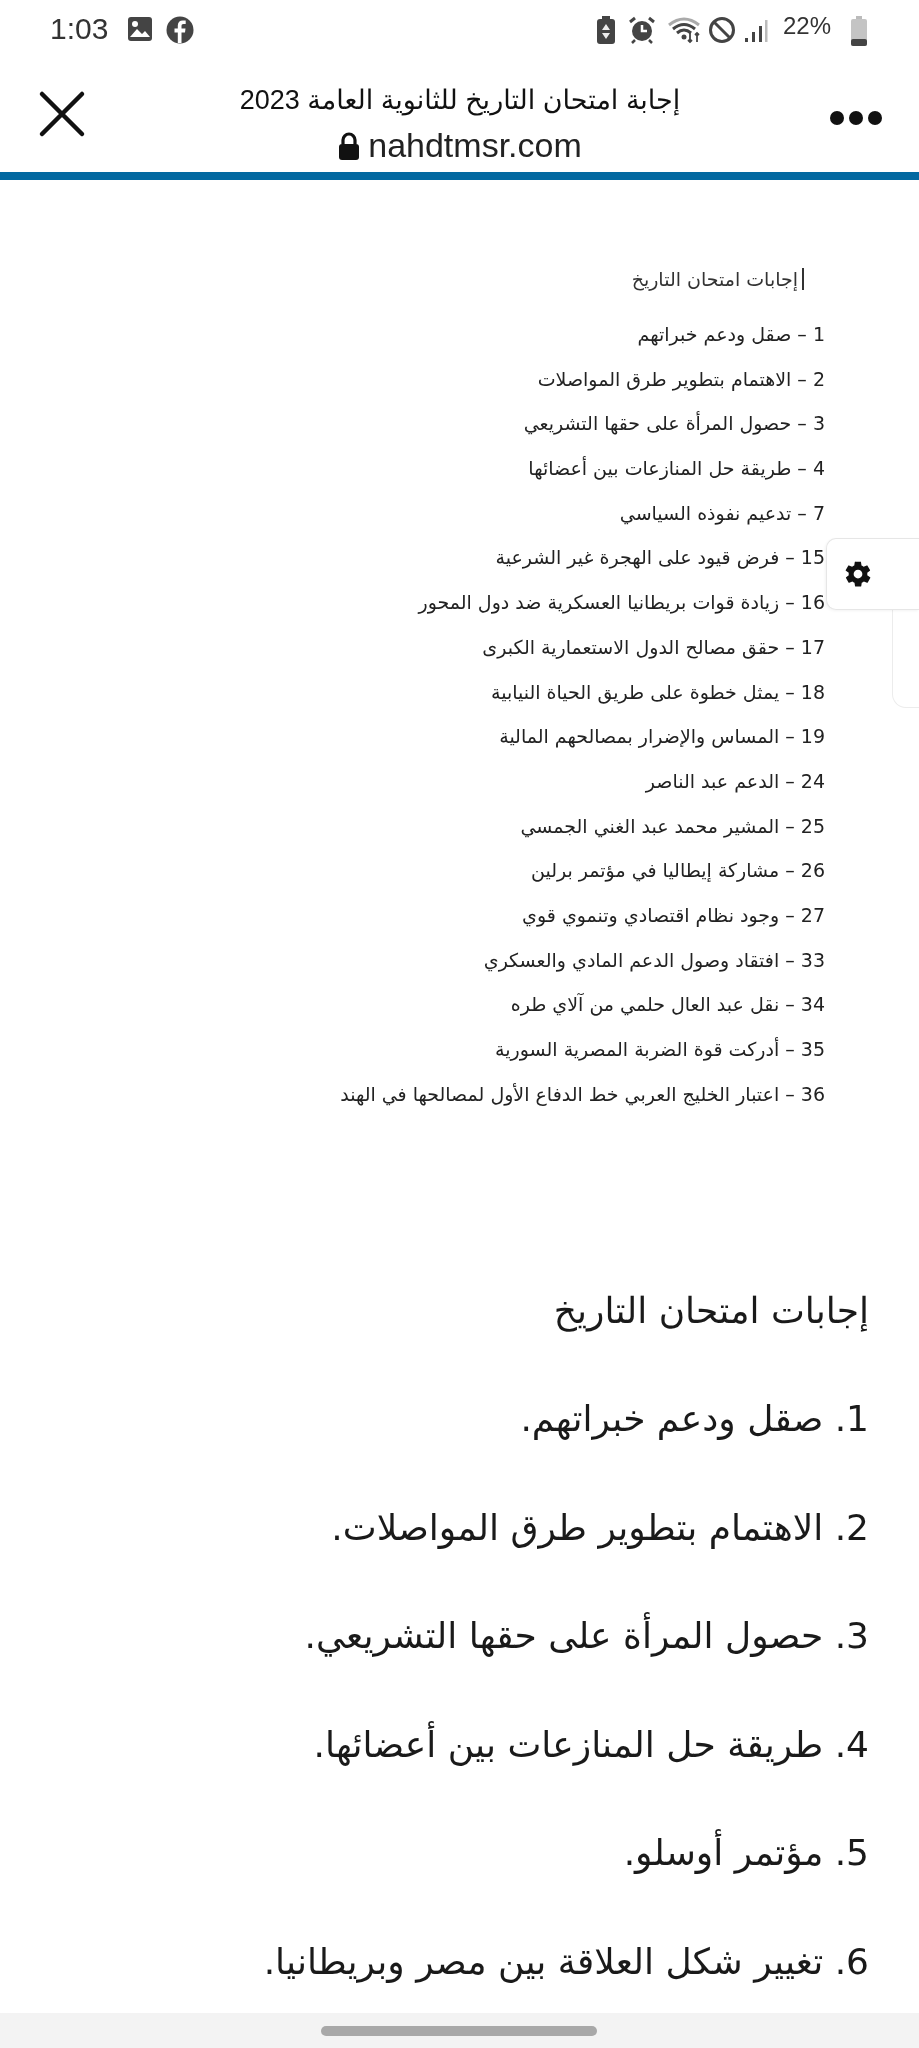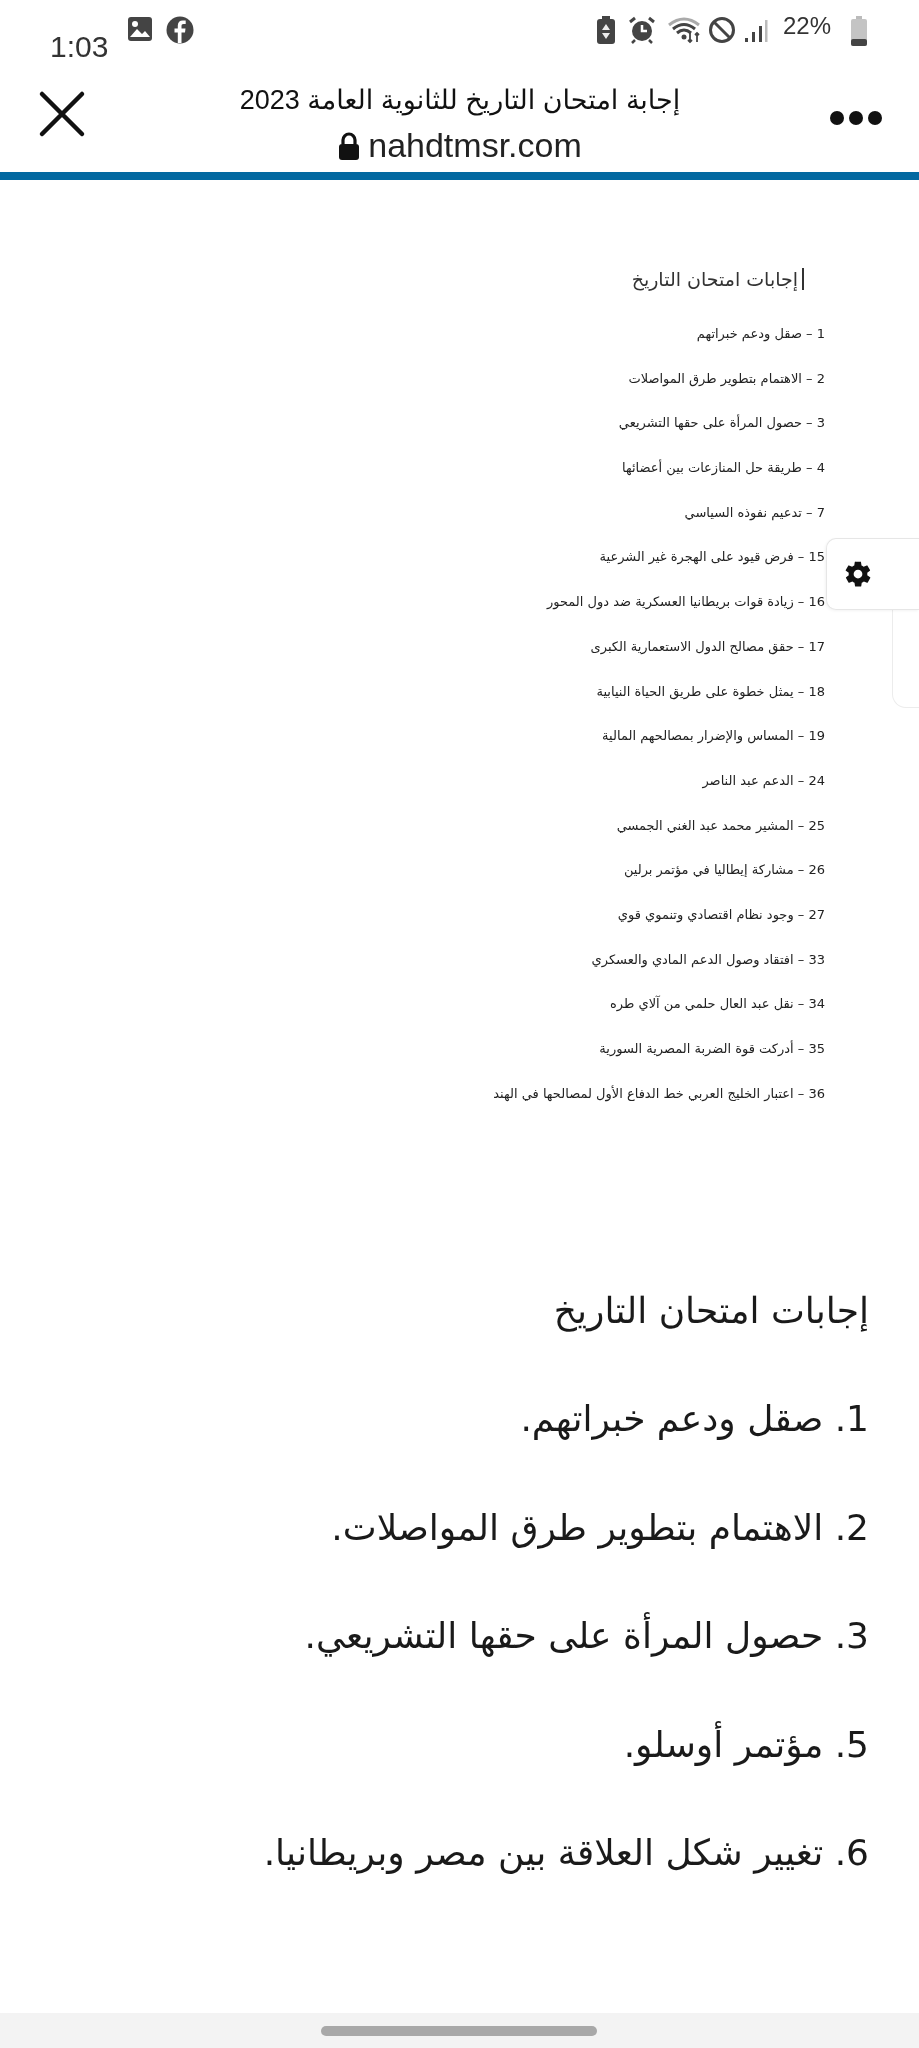--- a/index.html
+++ b/index.html
@@ -1,38 +1,38 @@
 <!DOCTYPE html>
 <html><head>
 <meta charset="utf-8">
 <style>
   * { box-sizing: border-box; margin: 0; padding: 0; }
   html, body { width: 919px; height: 2048px; background: #ffffff; overflow: hidden; }
   body { position: relative; font-family: "DejaVu Sans", sans-serif; color: #1a1a1a; }
 
   
   .status-bar { position: absolute; top: 0; left: 0; width: 919px; height: 60px; }
-  .sb-time { position: absolute; left: 50px; top: 30px; font-family: "Liberation Sans", sans-serif; font-size: 30px; color: #333; }
+  .sb-time { position: absolute; left: 50px; top: 12px; font-family: "Liberation Sans", sans-serif; font-size: 30px; color: #333; }
   .sb-ico { position: absolute; top: 16px; }
   .sb-right-text { position: absolute; left: 783px; top: 12px; font-family: "Liberation Sans", sans-serif; font-size: 24px; color: #333; }
 
   
   .header { position: absolute; top: 60px; left: 0; width: 919px; height: 120px; border-bottom: 8px solid #0369a1; }
   .close-btn { position: absolute; left: 36px; top: 28px; width: 52px; height: 52px; cursor: pointer; }
   .title { position: absolute; left: 160px; width: 600px; top: 24px; text-align: center; font-family: "Liberation Sans", sans-serif; font-size: 27px; color: #111; direction: rtl; }
   .url { position: absolute; left: 160px; width: 600px; top: 66px; text-align: center; font-family: "Liberation Sans", sans-serif; font-size: 34px; color: #222; }
   .url .lock { display: inline-block; vertical-align: -3px; margin-right: 8px; }
   .more-btn { position: absolute; left: 826px; top: 46px; width: 60px; height: 24px; cursor: pointer; display: flex; justify-content: space-between; align-items: center; padding: 0 4px; }
   .more-btn span { width: 14px; height: 14px; border-radius: 50%; background: #111; display: block; }
 
   
   .doc-image { position: absolute; top: 250px; left: 300px; width: 540px; height: 950px; direction: rtl; font-family: "DejaVu Sans", sans-serif; color: #222; }
   .doc-heading { position: absolute; top: 18px; right: 36px; font-size: 19px; color: #333; border-right: 2px solid #333; padding-right: 4px; }
   .doc-list { position: absolute; top: 62px; right: 15px; list-style: none; }
-  .doc-list li { height: 44.7px; font-size: 13px; line-height: 44.7px; white-space: nowrap; color: #222; }
+  .doc-list li { height: 44.7px; font-size: 19px; line-height: 44.7px; white-space: nowrap; color: #222; }
 
   
   .settings-tab { position: absolute; left: 826px; top: 538px; width: 93px; height: 72px; background: #fff; border: 1px solid #e6e6e6; border-right: none; border-radius: 10px 0 0 10px; box-shadow: -1px 1px 3px rgba(0,0,0,0.05); cursor: pointer; z-index: 2; }
   .settings-tab-tail { position: absolute; left: 892px; top: 600px; width: 27px; height: 108px; border-left: 1px solid #ececec; border-bottom: 1px solid #ececec; border-radius: 0 0 0 14px; z-index: 1; }
   .gear { position: absolute; left: 16px; top: 20px; }
 
   
   .article { position: absolute; top: 1260px; right: 50px; width: 820px; direction: rtl; font-family: "DejaVu Sans", sans-serif; color: #1a1a1a; }
   .article-title { position: absolute; top: 30px; right: 0; font-size: 36px; font-weight: 300; white-space: nowrap; letter-spacing: -0.5px; }
   .article-list { position: absolute; top: 138px; right: 0; list-style: none; }
@@ -161,20 +161,21 @@
       <path fill="#111" d="M19.4 13a7.5 7.5 0 0 0 0-2l2.1-1.6a.5.5 0 0 0 .1-.6l-2-3.5a.5.5 0 0 0-.6-.2l-2.5 1a7.3 7.3 0 0 0-1.7-1l-.4-2.6a.5.5 0 0 0-.5-.4h-4a.5.5 0 0 0-.5.4l-.4 2.6a7.3 7.3 0 0 0-1.7 1l-2.5-1a.5.5 0 0 0-.6.2l-2 3.5a.5.5 0 0 0 .1.6L4.6 11a7.5 7.5 0 0 0 0 2l-2.1 1.6a.5.5 0 0 0-.1.6l2 3.5a.5.5 0 0 0 .6.2l2.5-1a7.3 7.3 0 0 0 1.7 1l.4 2.6a.5.5 0 0 0 .5.4h4a.5.5 0 0 0 .5-.4l.4-2.6a7.3 7.3 0 0 0 1.7-1l2.5 1a.5.5 0 0 0 .6-.2l2-3.5a.5.5 0 0 0-.1-.6ZM12 15.5A3.5 3.5 0 1 1 15.5 12 3.5 3.5 0 0 1 12 15.5Z"></path>
     </svg>
 </div>
 
 <div class="article">
   <div class="article-title">إجابات امتحان التاريخ</div>
   <ol class="article-list">
     <li>1. صقل ودعم خبراتهم.</li>
     <li>2. الاهتمام بتطوير طرق المواصلات.</li>
     <li>3. حصول المرأة على حقها التشريعي.</li>
+    <li>4. طريقة حل المنازعات بين أعضائها.</li>
     <li>5. مؤتمر أوسلو.</li>
     <li>6. تغيير شكل العلاقة بين مصر وبريطانيا.</li>
   </ol>
 </div>
 
 <div class="nav-bar">
   <div class="home-pill"></div>
 </div>
 
 </body></html>

